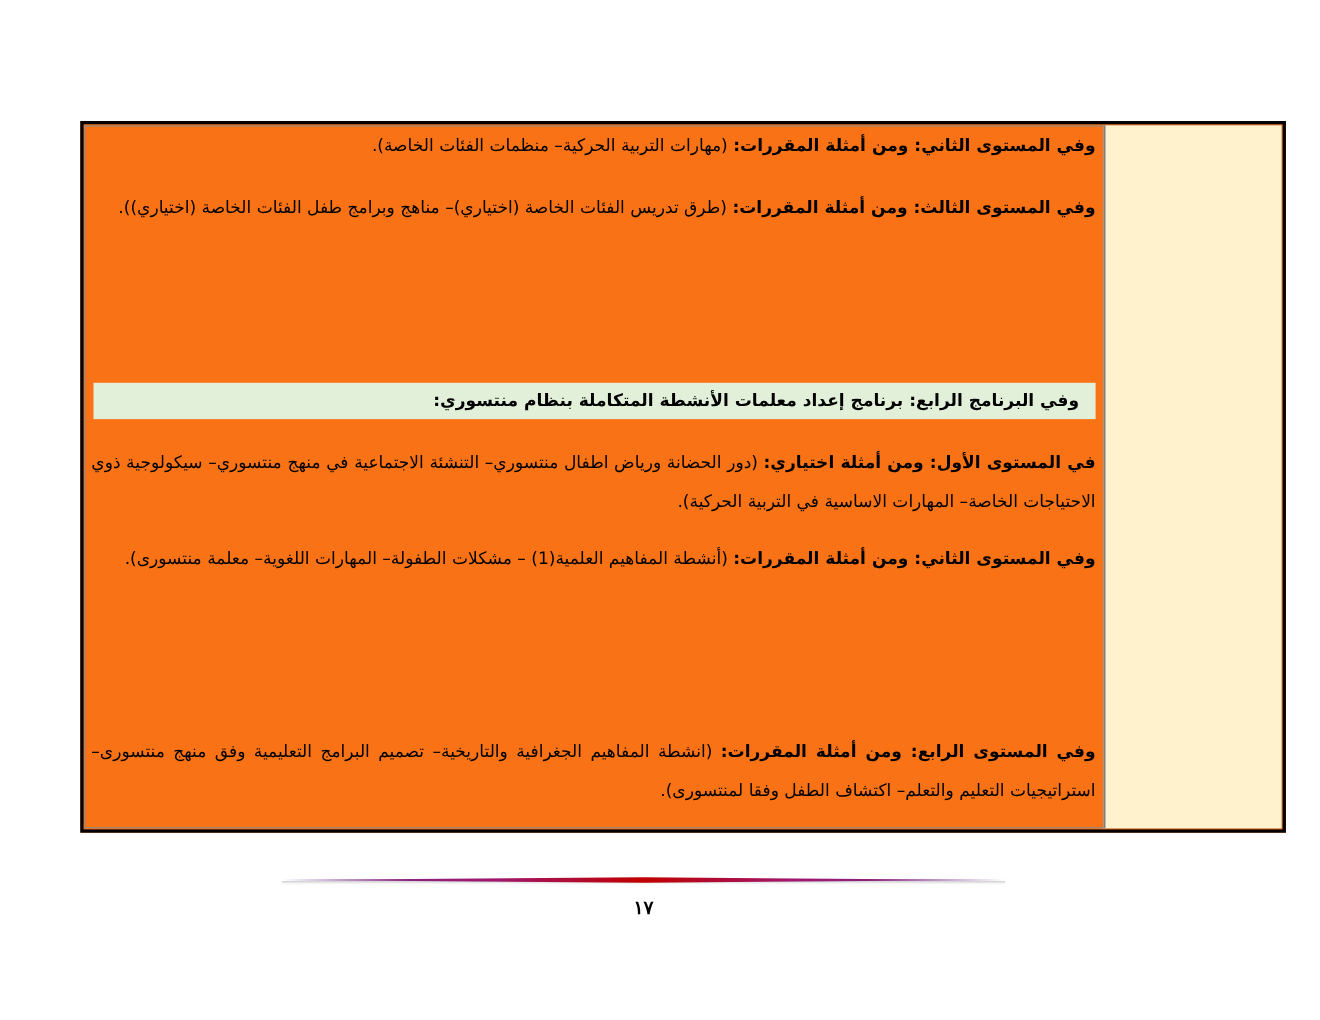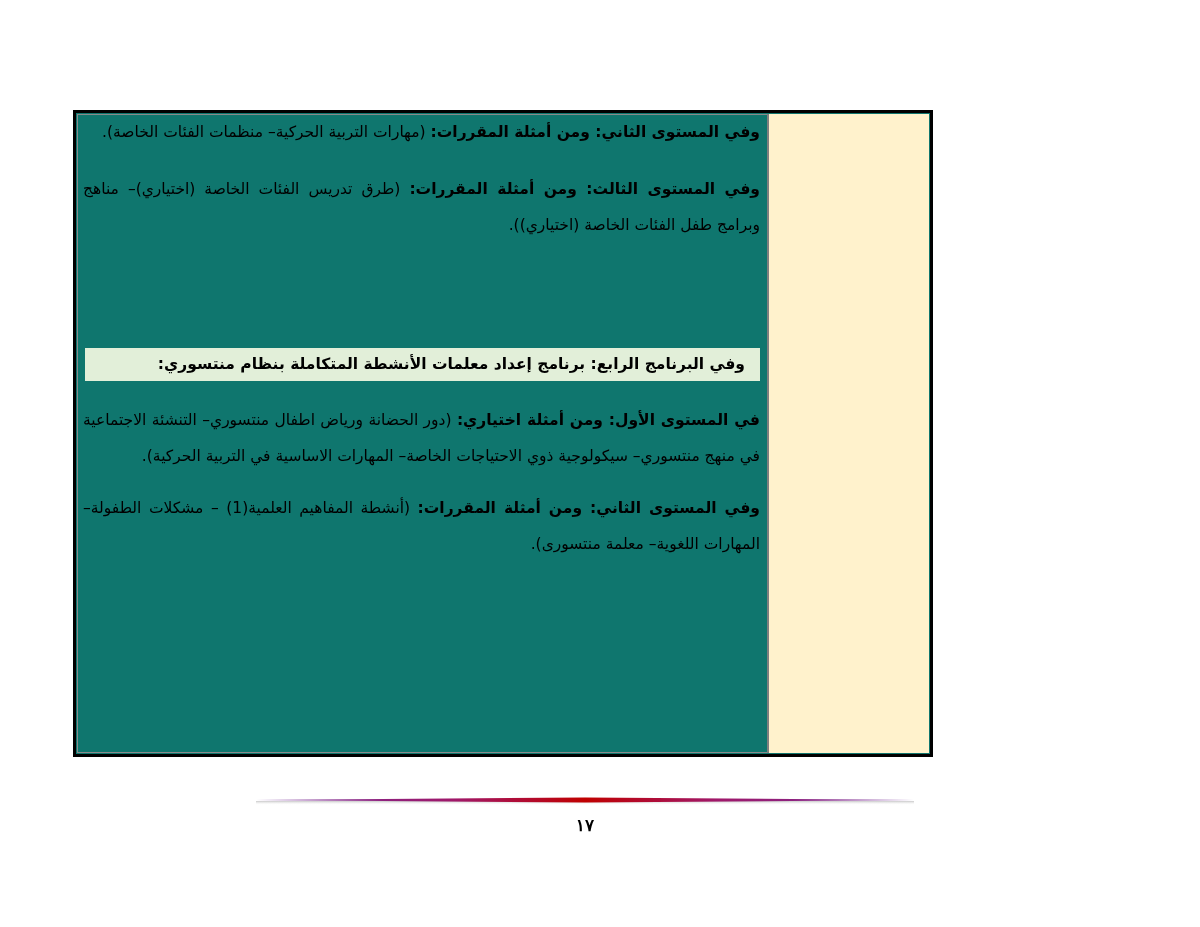--- a/index.html
+++ b/index.html
@@ -12,25 +12,25 @@
     height: 927px;
     position: relative;
     overflow: hidden;
     font-family: "DejaVu Serif", "Liberation Serif", serif;
     color: #000;
   }
   .page-table {
     position: absolute;
     left: 73px;
     top: 110px;
-    width: 860px;
+    width: 1096px;
     height: 647px;
     box-sizing: border-box;
     border: 3px solid #000;
-    background: #0f766e;
+    background: #f97316;
   }
   .page-table-inner {
     position: absolute;
     inset: 1px;
     border: 1px solid #8a8a8a;
     box-sizing: border-box;
   }
   .side-cell {
     position: absolute;
     top: 1px;
@@ -121,20 +121,23 @@
 
     <p class="para" style="top:288px;">
       <span class="lead">في المستوى الأول: ومن أمثلة اختياري:</span><span> (دور الحضانة ورياض اطفال منتسوري– التنشئة الاجتماعية في منهج منتسوري– سيكولوجية ذوي الاحتياجات الخاصة– المهارات الاساسية في التربية الحركية).</span>
     </p>
 
     <p class="para" style="top:376px;">
       <span class="lead">وفي المستوى الثاني: ومن أمثلة المقررات:</span><span> (أنشطة المفاهيم العلمية(1)  – مشكلات الطفولة– المهارات اللغوية– معلمة منتسورى).</span>
     </p>
 
 
+    <p class="para" style="top:551px;">
+      <span class="lead">وفي المستوى الرابع: ومن أمثلة المقررات:</span><span> (انشطة المفاهيم الجغرافية والتاريخية– تصميم البرامج التعليمية وفق منهج منتسورى– استراتيجيات التعليم والتعلم– اكتشاف الطفل وفقا لمنتسورى).</span>
+    </p>
 
   </div>
 </div>
 
 <svg class="footer-rule" viewBox="0 0 658 8" preserveAspectRatio="none">
   <defs>
     <linearGradient id="ruleGrad" x1="0" x2="1" y1="0" y2="0">
       <stop offset="0" stop-color="#7030A0"></stop>
       <stop offset="0.3" stop-color="#A0186A"></stop>
       <stop offset="0.5" stop-color="#C00000"></stop>

